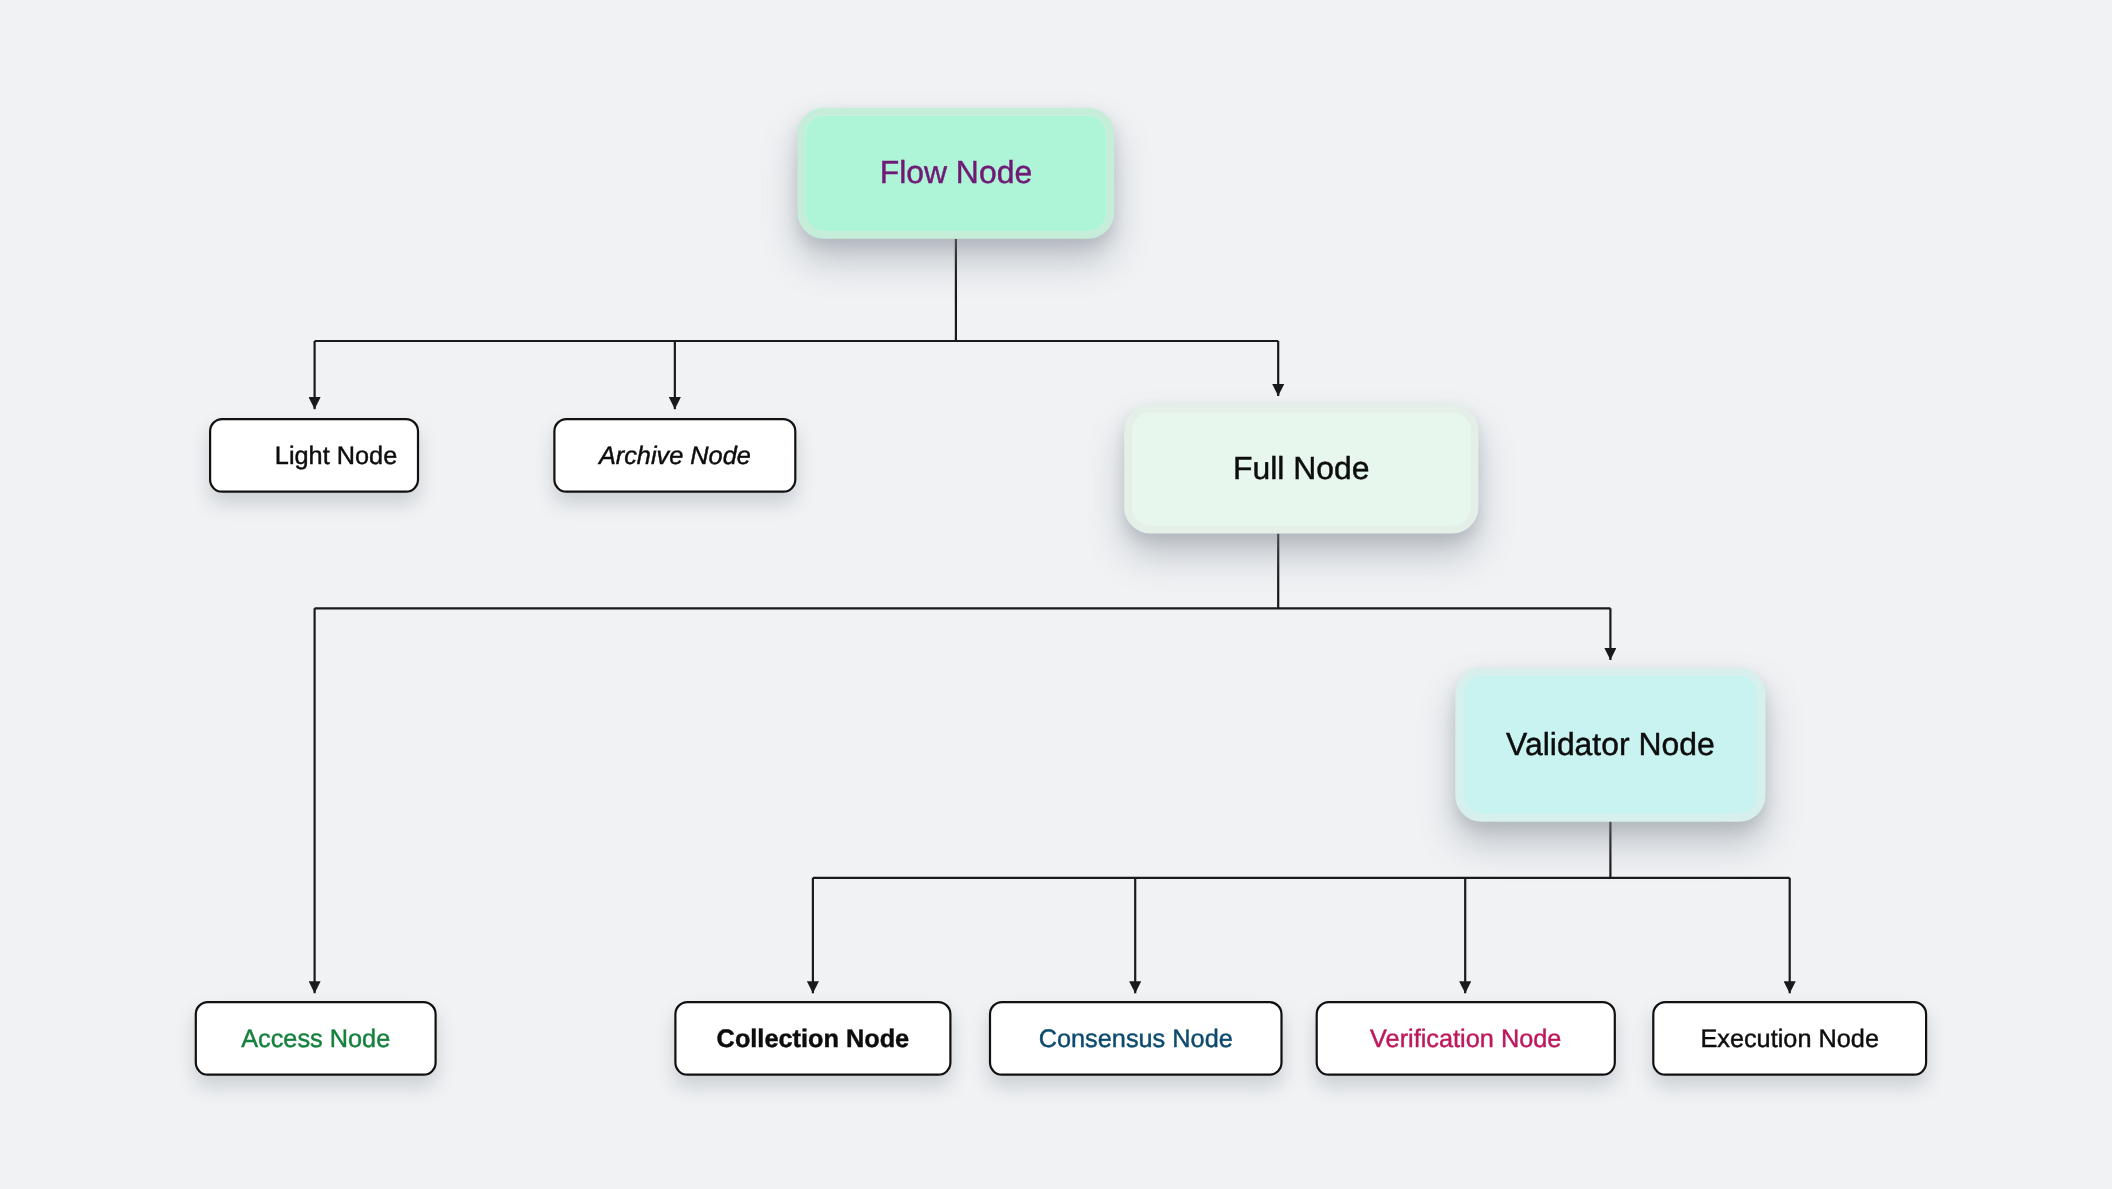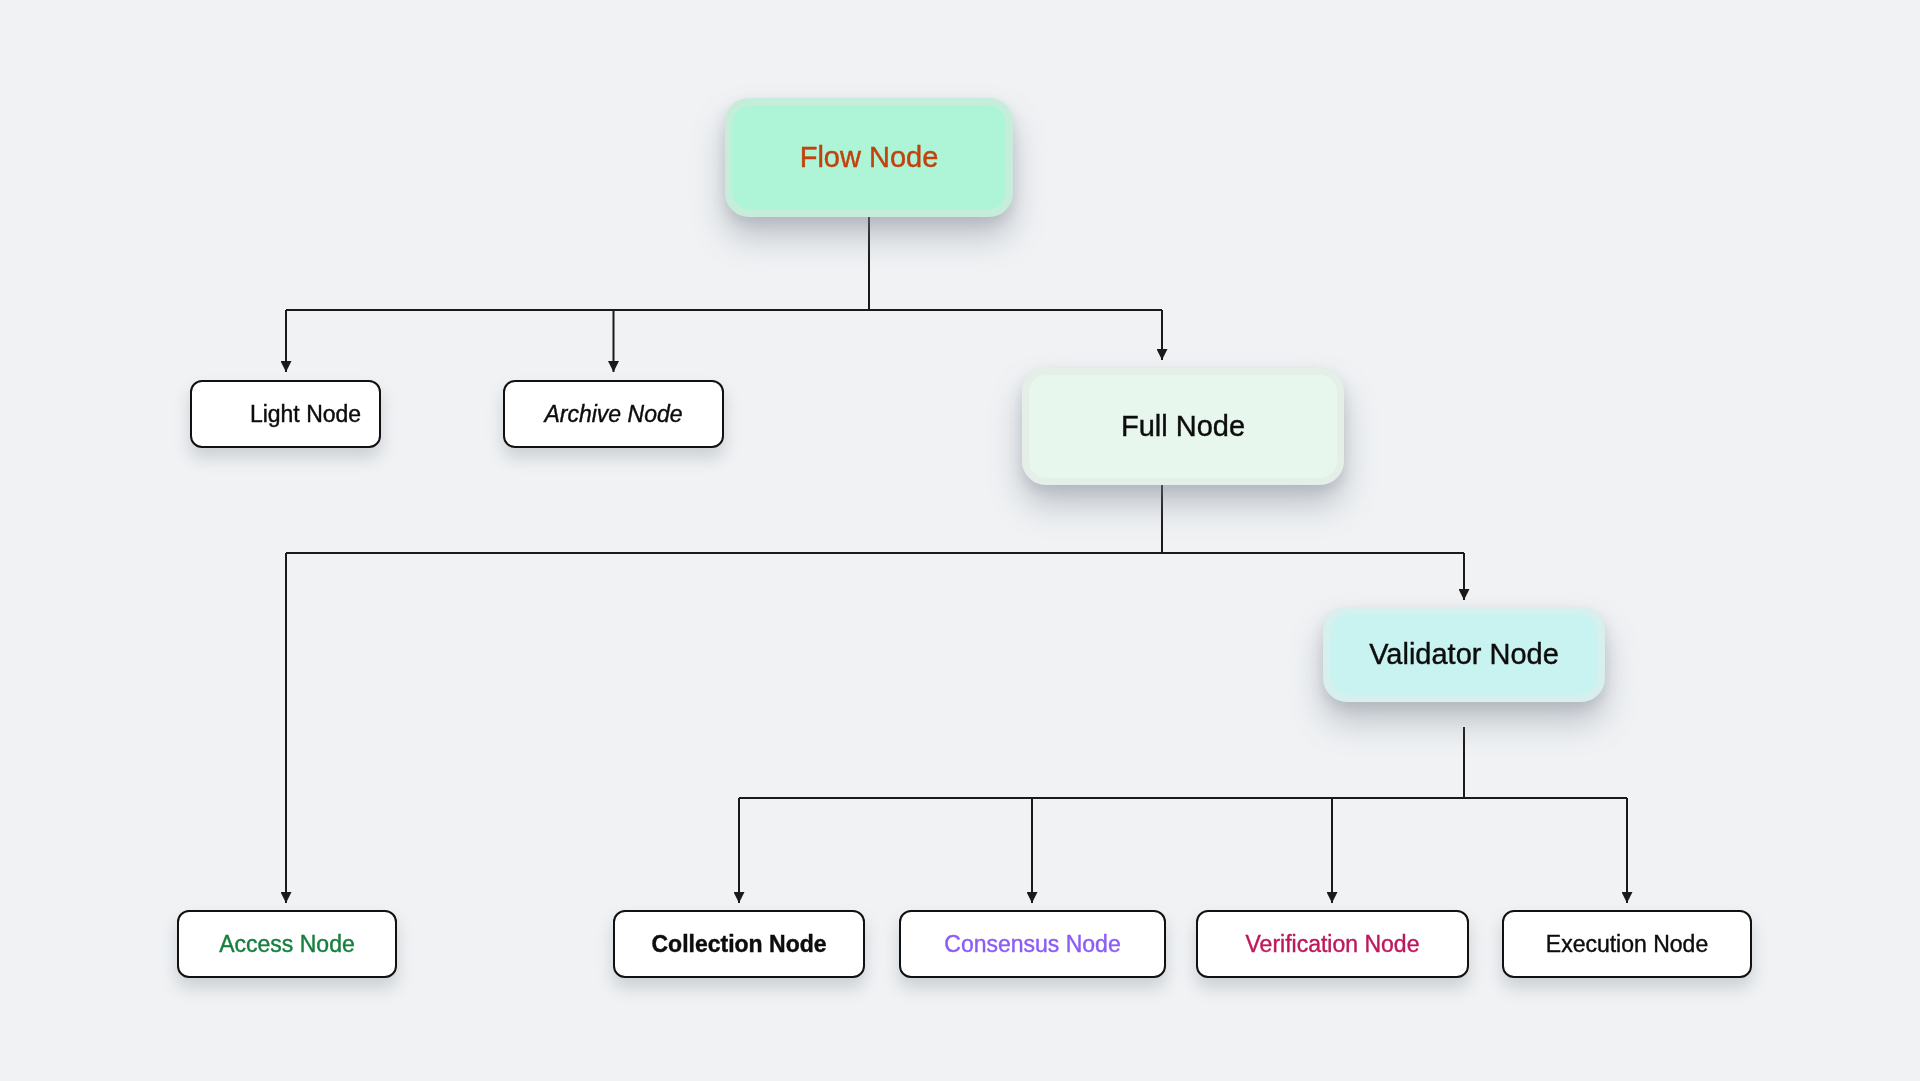--- a/index.html
+++ b/index.html
@@ -41,21 +41,21 @@
     background-clip: padding-box;
     font-size: 29px;
     font-weight: 500;
     box-shadow: 0 20px 32px rgba(122, 131, 142, 0.42), 0 6px 12px rgba(122, 131, 142, 0.22);
   }
   
   .n-flow        { left: 725px;  top: 98px;  width: 288px; height: 119px; }
   .n-light       { left: 190px;  top: 380px; width: 191px; height: 68px; padding-left: 40px; }
   .n-archive     { left: 503px;  top: 380px; width: 221px; height: 68px; font-style: italic; }
   .n-full        { left: 1022px; top: 368px; width: 322px; height: 117px; }
-  .n-validator   { left: 1323px; top: 607px; width: 282px; height: 95px; justify-content: center; }
+  .n-validator   { left: 1323px; top: 607px; width: 282px; height: 140px; justify-content: center; }
   .n-access      { left: 177px;  top: 910px; width: 220px; height: 68px; }
   .n-collection  { left: 613px;  top: 910px; width: 252px; height: 68px; }
   .n-consensus   { left: 899px;  top: 910px; width: 267px; height: 68px; }
   .n-verification{ left: 1196px; top: 910px; width: 273px; height: 68px; }
   .n-execution   { left: 1502px; top: 910px; width: 250px; height: 68px; }
 </style>
 </head>
 <body style="background-color: rgb(240, 242, 244);">
 
 <div class="canvas">
@@ -81,21 +81,21 @@
 
       <path d="M1464 727 L1464 798"></path>
       <path d="M739 798 L1627 798"></path>
       <path d="M739 798 L739 903" marker-end="url(#arrow)"></path>
       <path d="M1032 798 L1032 903" marker-end="url(#arrow)"></path>
       <path d="M1332 798 L1332 903" marker-end="url(#arrow)"></path>
       <path d="M1627 798 L1627 903" marker-end="url(#arrow)"></path>
     </g>
   </svg>
 
-  <div class="node accent n-flow" style="background-color: rgb(174, 244, 215); border-color: rgb(198, 237, 217); color: #c2410c;">
+  <div class="node accent n-flow" style="background-color: rgb(174, 244, 215); border-color: rgb(198, 237, 217); color: #701a75;">
     <span>Flow Node</span>
   </div>
 
   <div class="node plain n-light" style="background-color: rgb(255, 255, 255); border-color: rgb(17, 17, 17); color: rgb(13, 13, 13);">
     <span>Light Node</span>
   </div>
 
   <div class="node plain n-archive" style="background-color: rgb(255, 255, 255); border-color: rgb(17, 17, 17); color: rgb(13, 13, 13);">
     <span>Archive Node</span>
   </div>
@@ -109,21 +109,21 @@
   </div>
 
   <div class="node plain n-access" style="background-color: rgb(255, 255, 255); border-color: rgb(17, 17, 17); color: #15803d;">
     <span>Access Node</span>
   </div>
 
   <div class="node plain n-collection" style="background-color: rgb(255, 255, 255); border-color: rgb(17, 17, 17); color: rgb(13, 13, 13); font-weight: bold;">
     <span>Collection Node</span>
   </div>
 
-  <div class="node plain n-consensus" style="background-color: rgb(255, 255, 255); border-color: rgb(17, 17, 17); color: #8b5cf6; text-align: right;">
+  <div class="node plain n-consensus" style="background-color: rgb(255, 255, 255); border-color: rgb(17, 17, 17); color: #0c4a6e; text-align: right;">
     <span>Consensus Node</span>
   </div>
 
   <div class="node plain n-verification" style="background-color: rgb(255, 255, 255); border-color: rgb(17, 17, 17); color: #be185d;">
     <span>Verification Node</span>
   </div>
 
   <div class="node plain n-execution" style="background-color: rgb(255, 255, 255); border-color: rgb(17, 17, 17); color: rgb(13, 13, 13);">
     <span>Execution Node</span>
   </div>

